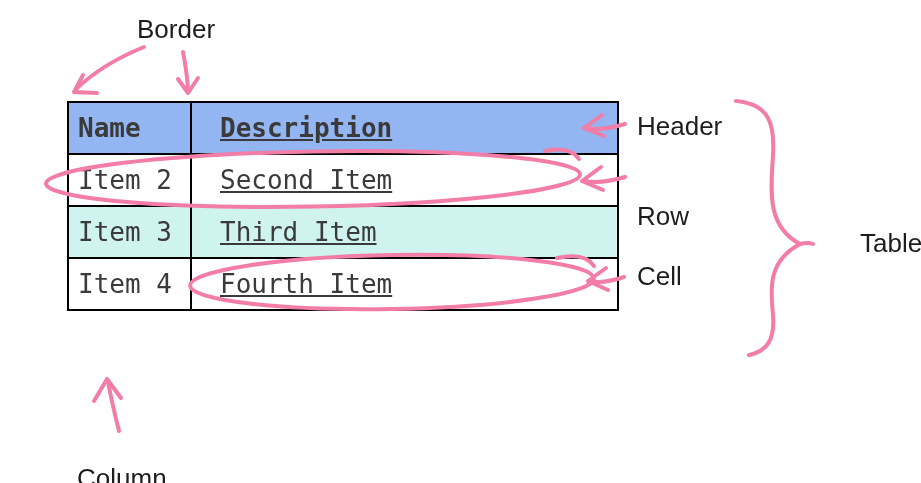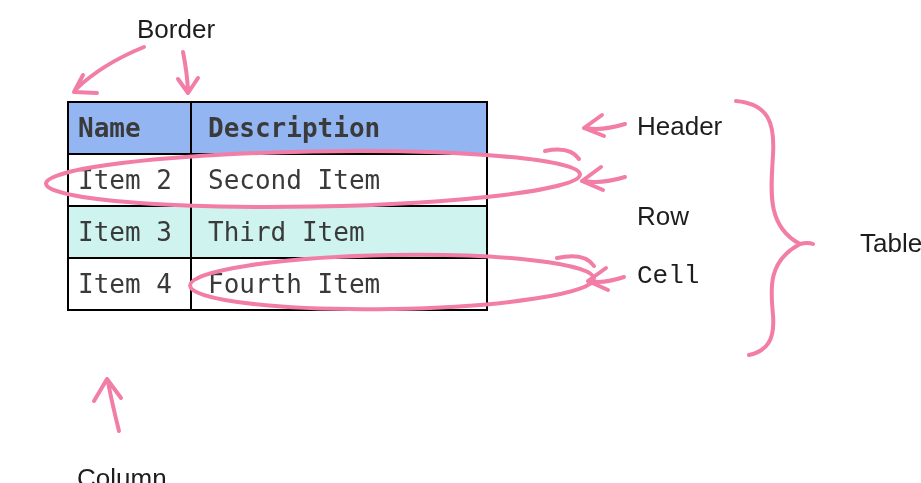--- a/index.html
+++ b/index.html
@@ -7,32 +7,32 @@
     --table-border:#000000; --table-text:#3a3a3a; --label-text:#1d1d1d;
     --annotation-pink:#f27da6; --background:#ffffff;
   }
   html,body{margin:0;padding:0;}
   .canvas{
     position:relative; width:921px; height:483px; overflow:hidden;
     background:var(--background,#ffffff);
     font-family:"Liberation Sans", sans-serif;
   }
   table.data{
-    position:absolute; left:67px; top:101px; width:421px;
+    position:absolute; left:67px; top:101px; width:552px;
     border-collapse:collapse; table-layout:fixed;
     font-family:"DejaVu Sans Mono", monospace;
     font-size:26px; color:var(--table-text,#3a3a3a);
   }
   table.data th, table.data td{
     border:2px solid var(--table-border,#000);
     height:50px; vertical-align:middle; text-align:left;
     padding:0 4px 0 9px; overflow:hidden; white-space:nowrap;
   }
   table.data th{ background:var(--header-fill,#93b5f2); font-weight:bold; }
-  table.data th:nth-child(2), table.data td:nth-child(2){ padding-left:16px; }
+  table.data th:nth-child(2), table.data td:nth-child(2){ padding-left:28px;text-decoration:underline; }
   table.data tbody td{ background:var(--row-fill,#fff); }
   table.data tbody tr:nth-child(even) td{ background:var(--stripe-fill,#cff3ee); }
   .label{
     position:absolute; font-size:26px; line-height:1.15;
     color:var(--label-text,#1d1d1d); white-space:nowrap;
   }
   svg.overlay{ position:absolute; left:0; top:0; pointer-events:none; }
   .pink{
     stroke:var(--annotation-pink,#f27da6); stroke-width:4; fill:none;
     stroke-linecap:round; stroke-linejoin:round;
@@ -66,21 +66,21 @@
       <tr>
         <td>Item 4</td>
         <td>Fourth Item</td>
       </tr>
     </tbody>
   </table>
 
   <div class="label" style="left:637px; top:112px;">Header</div>
   <div class="label" style="left:137px; top:15px;">Border</div>
   <div class="label" style="left:637px; top:166px;margin-top:36px;">Row</div>
-  <div class="label" style="left:637px; top:262px;font-family:Liberation Mono, monospace;">Cell</div>
+  <div class="label" style="left:637px; top:262px;">Cell</div>
   <div class="label" style="left:860px; top:229px;">Table</div>
   <div class="label" style="left:77px; top:464px;">Column</div>
 
   <svg class="overlay" width="921" height="483" viewBox="0 0 921 483">
 
     <path class="pink" d="M 144 47 Q 102 64 75 90 M 74 92 L 83 75 M 74 92 L 97 93"></path>
     <path class="pink" d="M 183 52 Q 187 72 188 90 M 188 93 L 178 79 M 188 93 L 198 78"></path>
 
     <path class="pink" d="M 625 124 Q 602 131 586 128 M 584 128 L 602 115 M 584 128 L 604 136"></path>
     <path class="pink" d="M 625 177 Q 602 184 584 181 M 582 181 L 601 167 M 582 181 L 603 190"></path>

